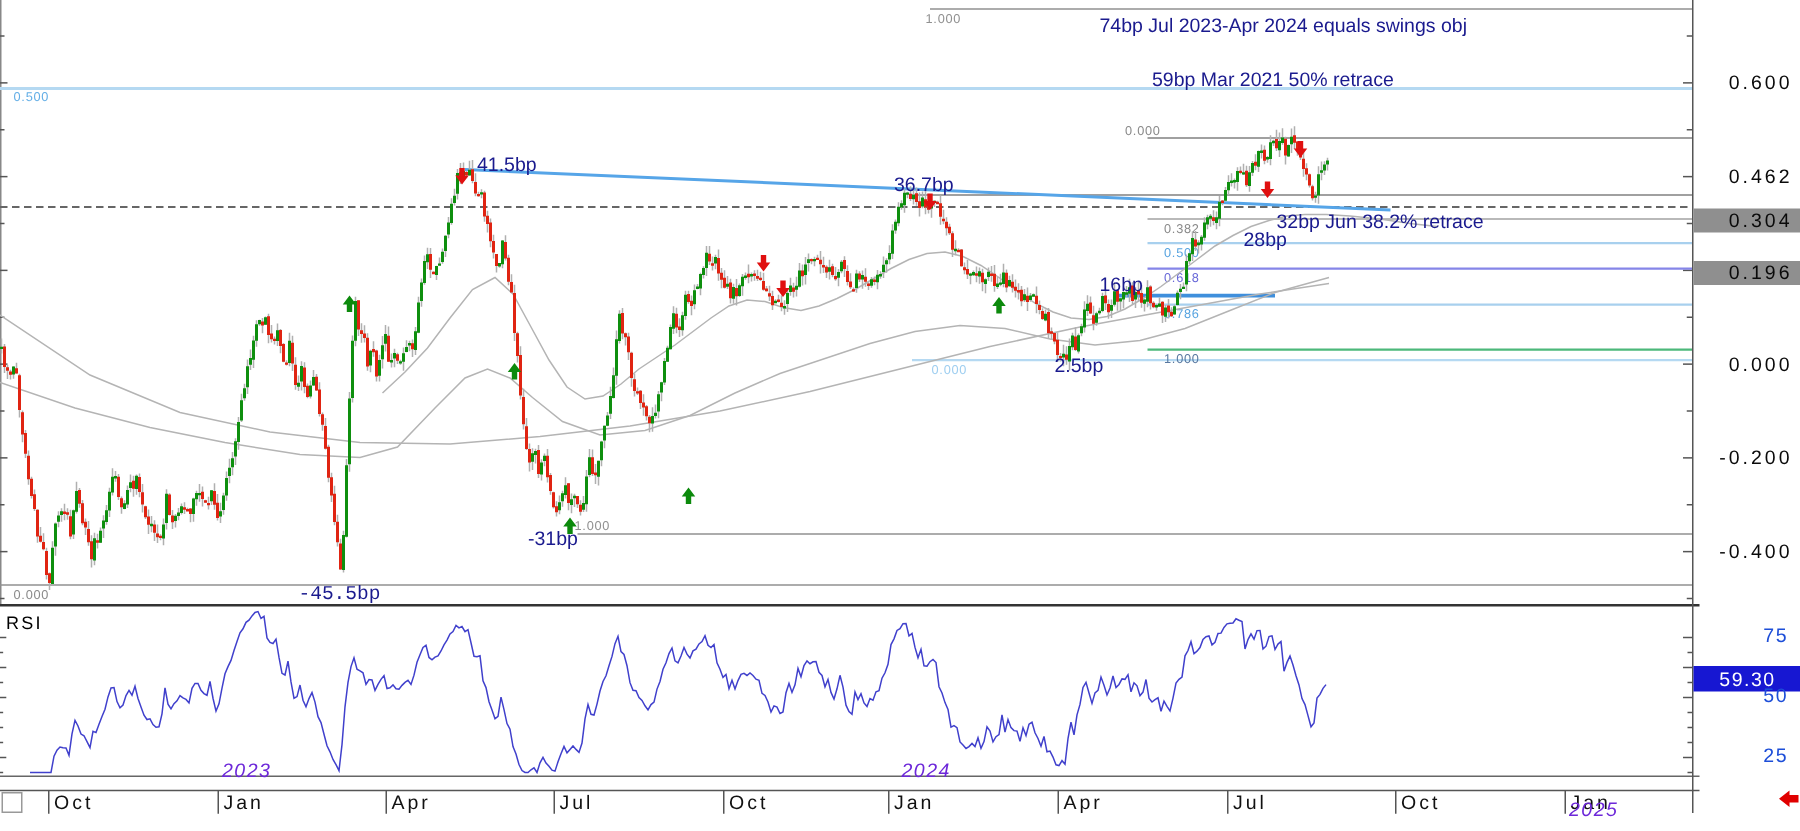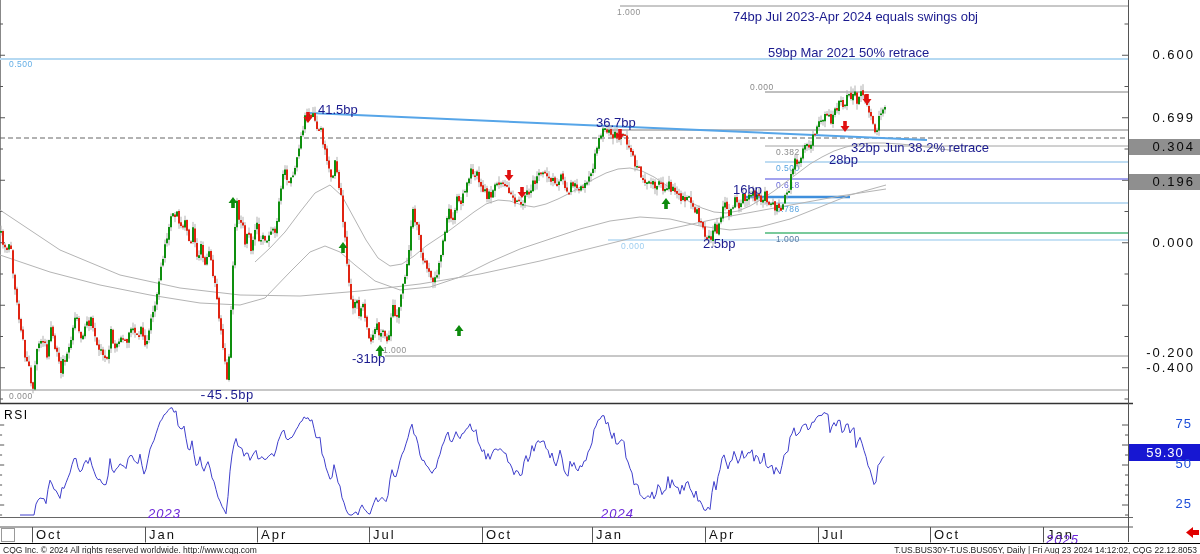--- a/index.html
+++ b/index.html
@@ -149,27 +149,27 @@
       <div class="lbl navy" style="left: 768px; top: 46px;">59bp Mar 2021 50% retrace</div>
       <div class="lbl navy" style="left: 282px; top: 103px; margin-left: 36px;">41.5bp</div>
       <div class="lbl navy" style="left: 596px; top: 116px; text-align: right;">36.7bp</div>
       <div class="lbl navy" style="left: 851px; top: 141px;">32bp Jun 38.2% retrace</div>
       <div class="lbl navy" style="left: 829px; top: 153px;">28bp</div>
       <div class="lbl navy" style="left: 733px; top: 183px;">16bp</div>
       <div class="lbl navy" style="left: 703px; top: 237px;">2.5bp</div>
       <div class="lbl navy" style="left: 352px; top: 352px;">-31bp</div>
       <div class="lbl navy" style="left: 199px; top: 389px; font-family: Liberation Mono, monospace;">-45.5bp</div>
       <div class="lbl axis-price" style="top: 48px;">0.600</div>
-      <div class="lbl axis-price" style="top: 111px;">0.699</div>
+      <div class="lbl axis-price" style="top: 111px;">0.462</div>
       <div class="hl-gray" style="top: 139px;"></div>
       <div class="lbl axis-price" style="top: 140px;">0.304</div>
       <div class="hl-gray" style="top: 174px;"></div>
       <div class="lbl axis-price" style="top: 175px;">0.196</div>
       <div class="lbl axis-price" style="top: 236px;">0.000</div>
-      <div class="lbl axis-price" style="top: 298px; margin-top: 48px;">-0.200</div>
+      <div class="lbl axis-price" style="top: 298px;">-0.200</div>
       <div class="lbl axis-price" style="top: 361px;">-0.400</div>
       <div class="hl-blue" style="top: 444px;"></div>
       <div class="lbl badge-txt" style="top: 446px;">59.30</div>
       <div class="lbl axis-rsi" style="top: 417px;">75</div>
       <div class="lbl axis-rsi" style="top: 457px;">50</div>
       <div class="lbl axis-rsi" style="top: 497px;">25</div>
       <div class="lbl rsi-title" style="left: 4px; top: 409px;">RSI</div>
       <div class="lbl mon" style="left: 36px; top: 528px;">Oct</div>
       <div class="lbl mon" style="left: 149px; top: 528px;">Jan</div>
       <div class="lbl mon" style="left: 261px; top: 528px;">Apr</div>
@@ -177,17 +177,13 @@
       <div class="lbl mon" style="left: 486px; top: 528px;">Oct</div>
       <div class="lbl mon" style="left: 596px; top: 528px;">Jan</div>
       <div class="lbl mon" style="left: 709px; top: 528px;">Apr</div>
       <div class="lbl mon" style="left: 822px; top: 528px;">Jul</div>
       <div class="lbl mon" style="left: 934px; top: 528px;">Oct</div>
       <div class="lbl mon" style="left: 1047px; top: 528px;">Jan</div>
       <div class="lbl yr" style="left: 148px; top: 507px;">2023</div>
       <div class="lbl yr" style="left: 601px; top: 507px;">2024</div>
       <div class="lbl yr" style="left: 1046px; top: 533px;">2025</div>
     </div>
-  <div id="footer">
-    <span class="fl">CQG Inc. © 2024 All rights reserved worldwide. http://www.cqg.com</span>
-    <span class="fr">T.US.BUS30Y-T.US.BUS05Y, Daily | Fri Aug 23 2024 14:12:02, CQG 22.12.8053</span>
-  </div>
 </div>
 
 </body></html>

